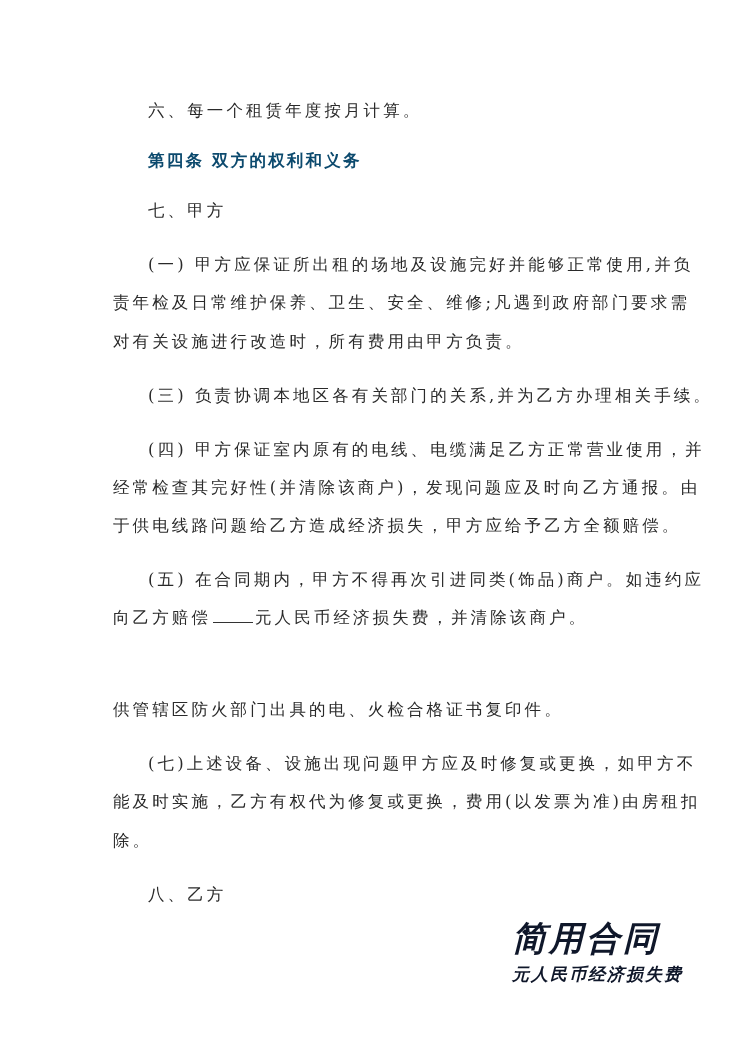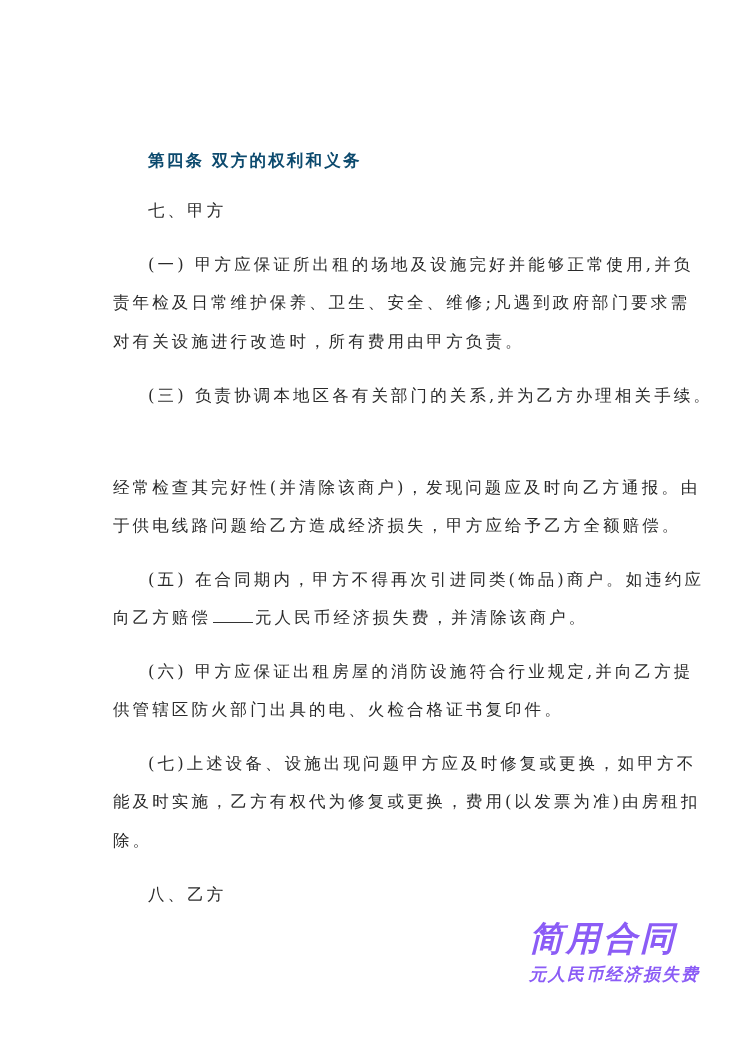--- a/index.html
+++ b/index.html
@@ -15,47 +15,48 @@
   }
   .indent { left: 148px; }
   .bold { font-weight: bold; letter-spacing: 2.2px; color: #0c4a6e; }
   .blank {
     display: inline-block; width: 40px; border-bottom: 1.3px solid #333;
     height: 14px; vertical-align: baseline; margin: 0 2px;
   }
   .watermark {
     position: absolute; left: 512px; top: 918px; width: 200px;
     font-family: "DejaVu Sans", "Liberation Sans", sans-serif;
-    color: #8b5cf6; font-style: italic; margin-left: 17px;
+    color: #0f172a; font-style: italic;
   }
   .wm-title { font-size: 34px; font-weight: bold; letter-spacing: 3px; line-height: 40px; }
   .wm-sub { font-size: 17px; font-weight: bold; letter-spacing: 2px; line-height: 24px; margin-top: 4px; }
 </style>
 </head>
 <body>
 
 <div class="page">
+  <div class="line indent" style="top:100px">六、每一个租赁年度按月计算。</div>
   <div class="line indent bold" style="top:150px">第四条 双方的权利和义务</div>
   <div class="line indent" style="top:200px">七、甲方</div>
 
   <div class="line indent" style="top:254px">(一) 甲方应保证所出租的场地及设施完好并能够正常使用,并负</div>
   <div class="line" style="top:292px">责年检及日常维护保养、卫生、安全、维修;凡遇到政府部门要求需</div>
   <div class="line" style="top:331px">对有关设施进行改造时，所有费用由甲方负责。</div>
 
   <div class="line indent" style="top:385px">(三) 负责协调本地区各有关部门的关系,并为乙方办理相关手续。</div>
 
+  <div class="line indent" style="top:439px">(四) 甲方保证室内原有的电线、电缆满足乙方正常营业使用，并</div>
   <div class="line" style="top:477px">经常检查其完好性(并清除该商户)，发现问题应及时向乙方通报。由</div>
   <div class="line" style="top:515px">于供电线路问题给乙方造成经济损失，甲方应给予乙方全额赔偿。</div>
 
   <div class="line indent" style="top:569px">(五) 在合同期内，甲方不得再次引进同类(饰品)商户。如违约应</div>
   <div class="line" style="top:607px">
     <span>向乙方赔偿</span><span class="blank"></span><span>元人民币经济损失费，并清除该商户。</span>
   </div>
 
-  <div class="line indent" style="top:661px">(六) 甲方应保证出租房屋的消防设施符合行业规定,并向乙方提</div>
   <div class="line" style="top:699px">供管辖区防火部门出具的电、火检合格证书复印件。</div>
 
   <div class="line indent" style="top:753px">(七)上述设备、设施出现问题甲方应及时修复或更换，如甲方不</div>
   <div class="line" style="top:791px">能及时实施，乙方有权代为修复或更换，费用(以发票为准)由房租扣</div>
   <div class="line" style="top:830px">除。</div>
 
   <div class="line indent" style="top:884px">八、乙方</div>
 
   <div class="watermark">
     <div class="wm-title">简用合同</div>

